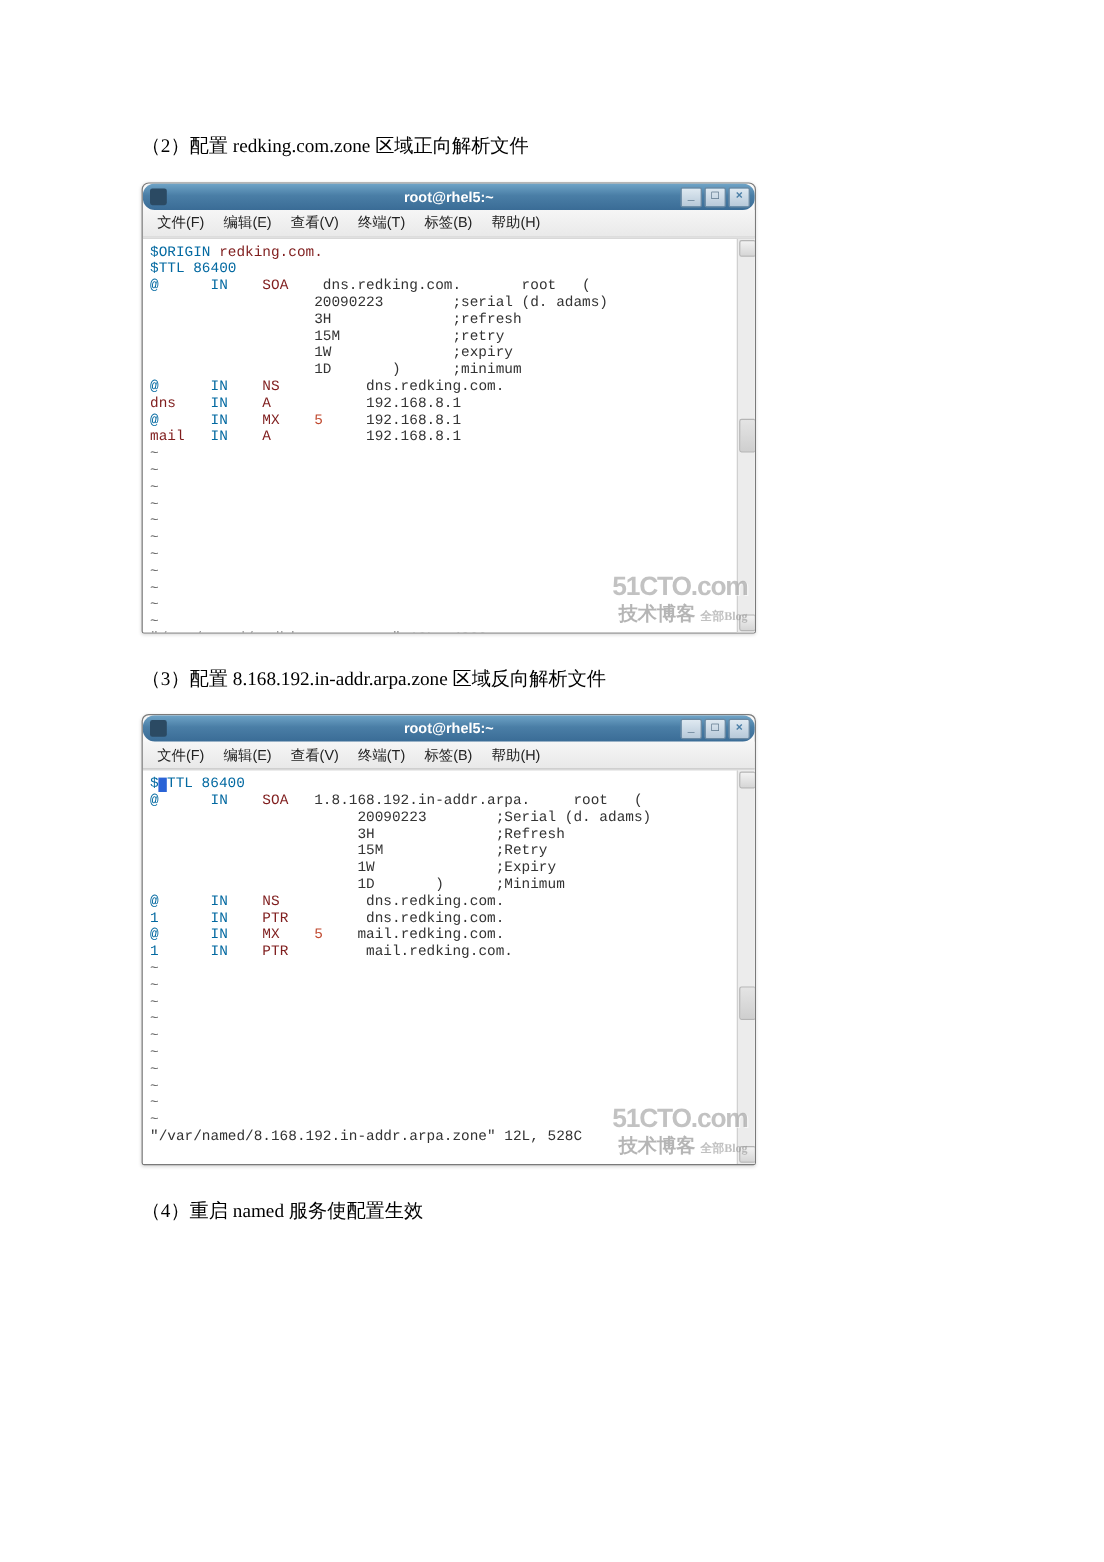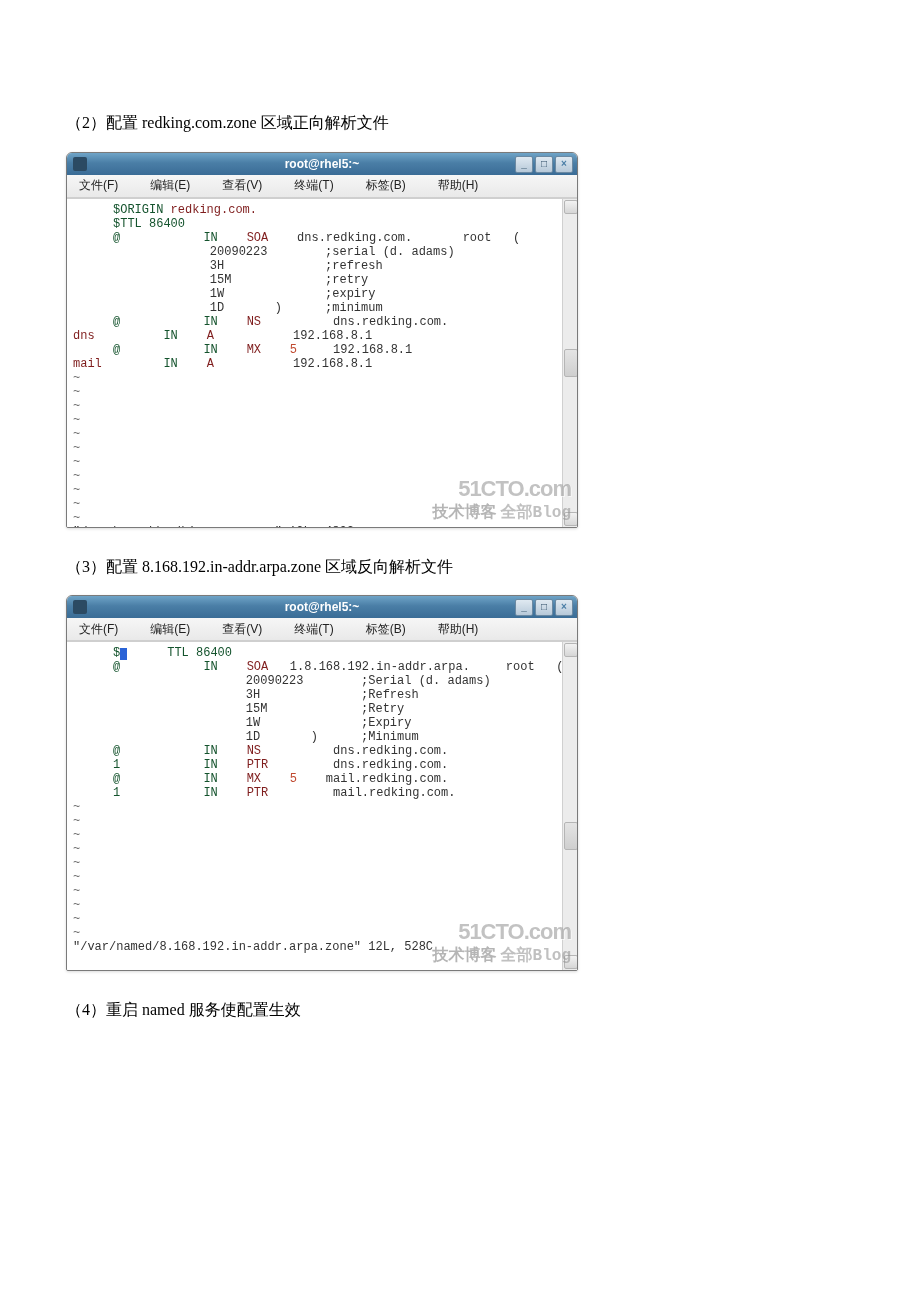--- a/index.html
+++ b/index.html
@@ -6,21 +6,21 @@
     margin: 0;
     background: #fff;
     font-family: "SimSun", "宋体", serif;
     font-size: 16px;
     color: #000;
   }
   .page {
     width: 920px;
     min-height: 1302px;
     box-sizing: border-box;
-    padding: 110px 150px 0 66px;
+    padding: 110px 150px 0 118px;
     position: relative;
   }
   .caption {
     font-size: 16px;
     margin: 0 0 16px 0;
     line-height: 1.6;
   }
   .term-window {
     width: 510px;
     border: 1px solid #7a7a7a;
@@ -32,20 +32,21 @@
     overflow: hidden;
   }
   .titlebar {
     height: 22px;
     background: linear-gradient(#6fa4c7, #4a7ea6 45%, #3a6c96);
     display: flex;
     align-items: center;
     position: relative;
     color: #fff;
     font-size: 12px;
+    border-radius: 10px;
   }
   .titlebar .app-icon {
     width: 14px; height: 14px;
     background: #2b4a63;
     border-radius: 2px;
     margin-left: 6px;
     display: inline-block;
   }
   .titlebar .title {
     position: absolute;
@@ -77,21 +78,20 @@
   .menubar {
     height: 22px;
     background: linear-gradient(#f6f6f6, #e9e9e9);
     border-bottom: 1px solid #cfcfcf;
     display: flex;
     align-items: center;
     padding: 0 4px;
     font-size: 12px;
     color: #222;
     font-family: "SimSun", sans-serif;
-    gap: 16px;
   }
   .menubar span {
     padding: 2px 8px;
   }
   .term-body {
     position: relative;
     height: 328px;
     background: #fff;
     border-top: 1px solid #cfcfcf;
   }
@@ -99,21 +99,21 @@
     position: absolute;
     inset: 0 14px 0 0;
     padding: 4px 4px 4px 6px;
     font-family: "Courier New", monospace;
     font-size: 12px;
     line-height: 14px;
     white-space: pre;
     overflow: hidden;
     color: #333;
   }
-  .kw { color: #14532d; margin-left: 40px; }   
+  .kw { color: #0369a1; }   
   .ty { color: #7f1d1d; }   
   .num { color: #c04a30; }  
   .tilde { color: #6a6a6a; }
   .scrollbar {
     position: absolute;
     right: 0; top: 0; bottom: 0;
     width: 14px;
     background: #ececec;
     border-left: 1px solid #d0d0d0;
   }
@@ -151,22 +151,22 @@
     color: rgba(120,120,120,0.45);
     text-shadow: 1px 1px 0 rgba(255,255,255,0.6);
   }
   .watermark1 .line2 {
     font-family: "SimSun", serif;
     font-size: 16px;
     font-weight: bold;
     color: rgba(120,120,120,0.55);
   }
   .watermark1 .blog {
-    font-family: Liberation Mono, monospace;
-    font-size: 16px;
+    font-family: Liberation Serif, serif;
+    font-size: 10px;
     color: rgba(150,150,150,0.6);
   }
   .bg-watermark {
     position: absolute;
     top: -8px;
     left: 0; right: 0;
     text-align: center;
     font-family: Arial, sans-serif;
     font-weight: 900;
     font-size: 34px;

